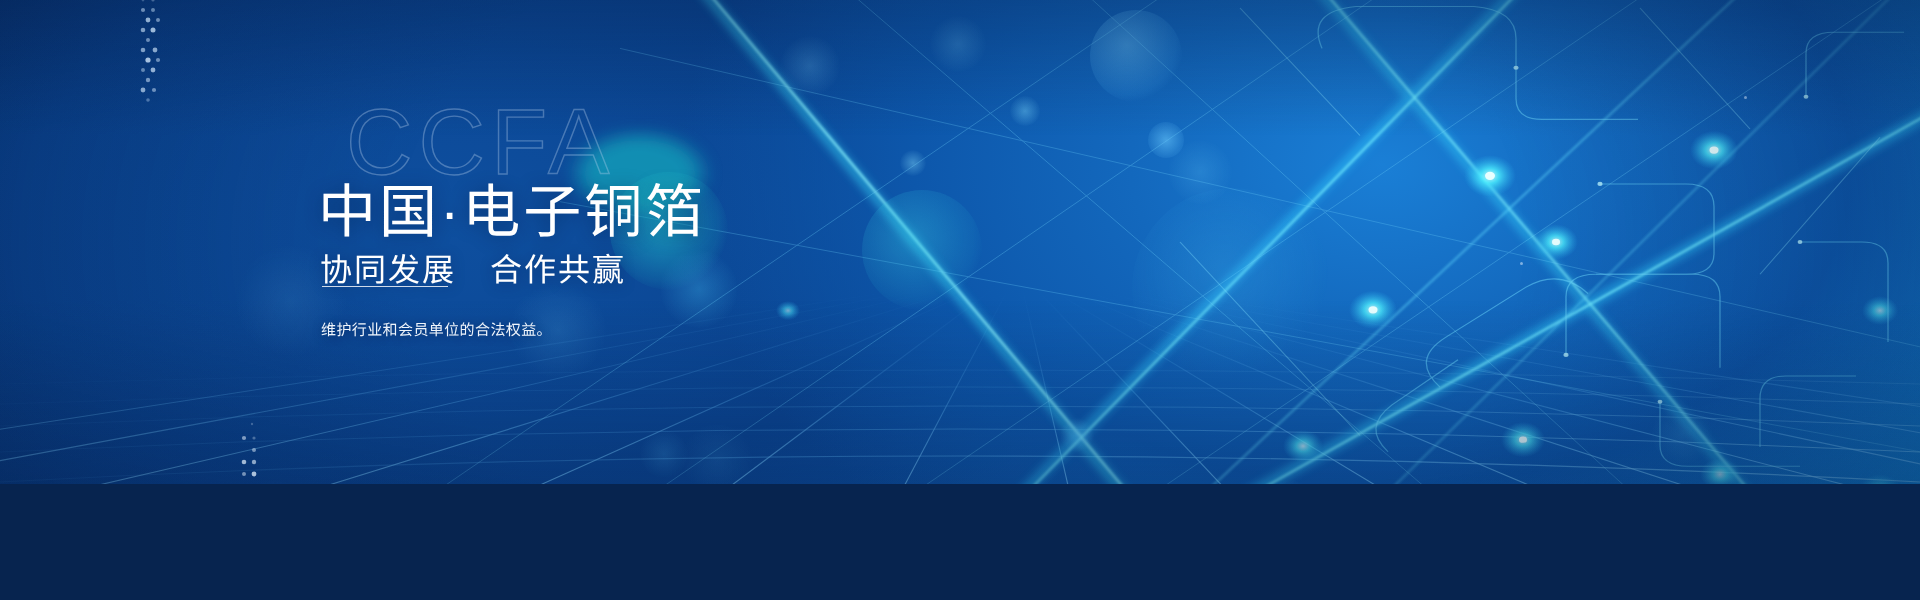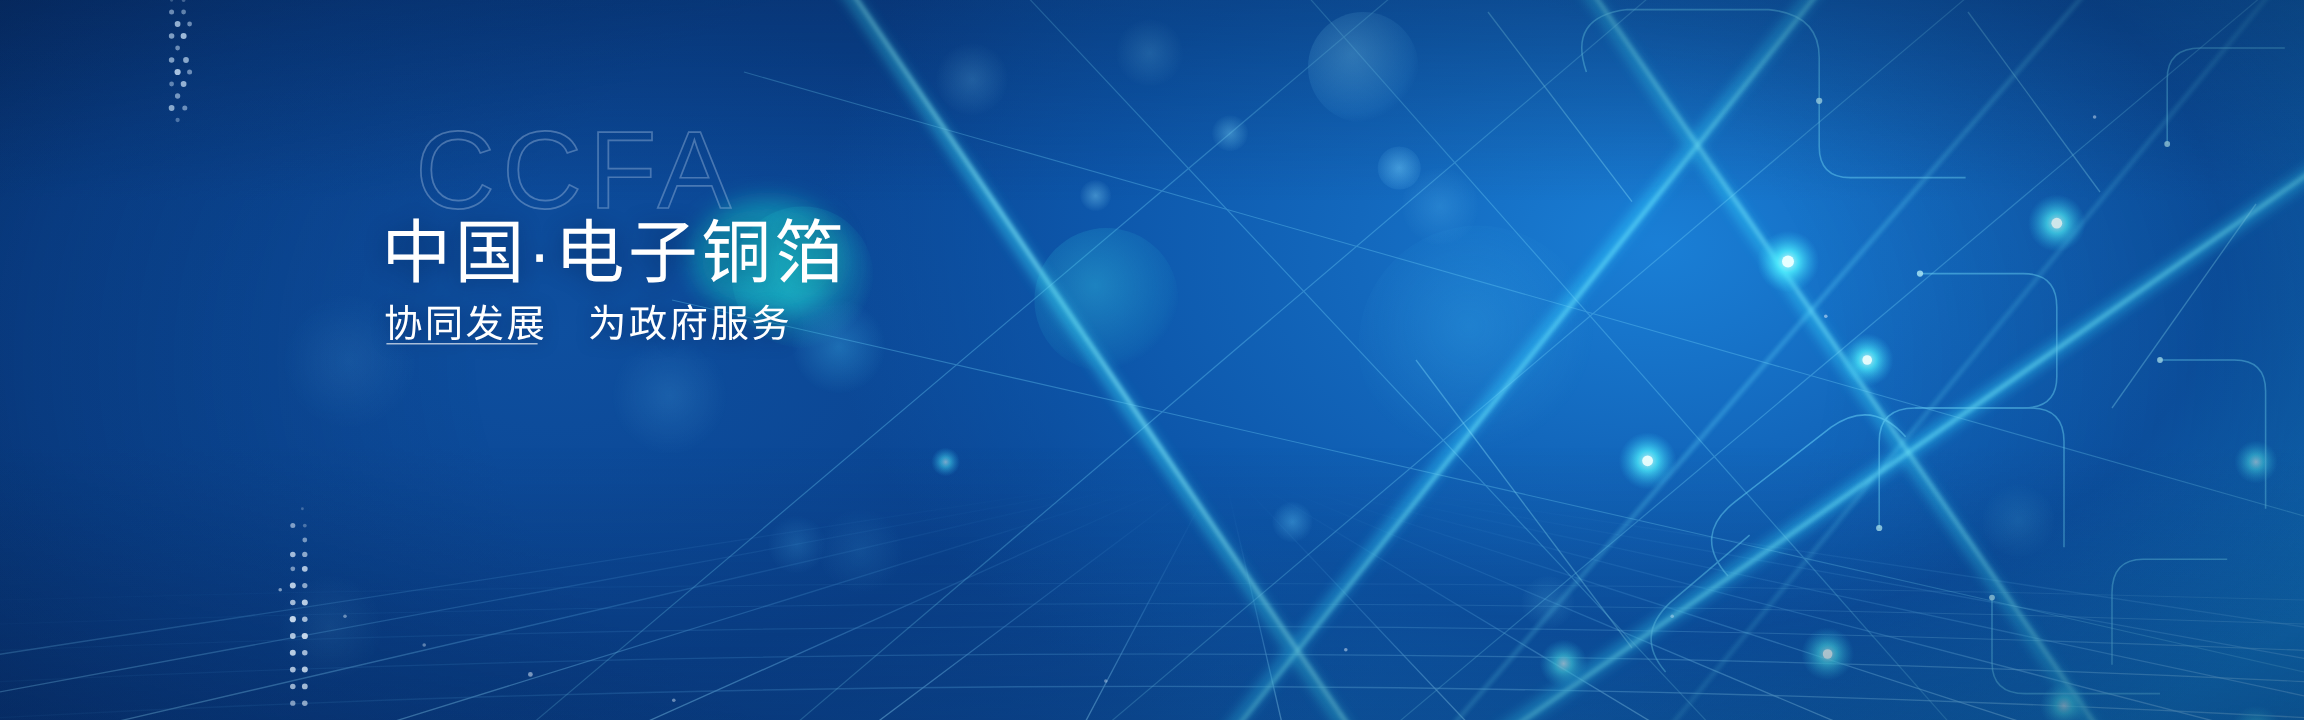--- a/index.html
+++ b/index.html
@@ -8,21 +8,21 @@
     padding: 0;
     background: #07244f;
   }
   body {
     font-family: "Liberation Sans", "DejaVu Sans", sans-serif;
   }
 
   .banner {
     position: relative;
     width: 1920px;
-    height: 600px;
+    height: 484px;
     overflow: hidden;
     background: #1d4ed8;
     isolation: isolate;
   }
 
   
   .bg-base {
     position: absolute;
     inset: 0;
     background:
@@ -391,21 +391,22 @@
     <div class="orb" style="left:1520px;top:262px; width:3px; height:3px; background:#eaf4ff; opacity:.5;"></div>
     <div class="orb" style="left:1744px;top:96px;  width:3px; height:3px; background:#eaf4ff; opacity:.45;"></div>
   </div>
 
   <div class="content">
 
     <div class="watermark">CCFA</div>
 
     <h1 class="headline">中国·电子铜箔</h1>
 
-    <h2 class="subhead">协同发展　为政府服务</h2>
+    <h2 class="subhead">协同发展　合作共赢</h2>
 
     <div class="divider"></div>
 
     <p class="desc">
+      <span class="desc-line">维护行业和会员单位的合法权益。</span>
     </p>
 
   </div>
 </div>
 
 </body></html>

